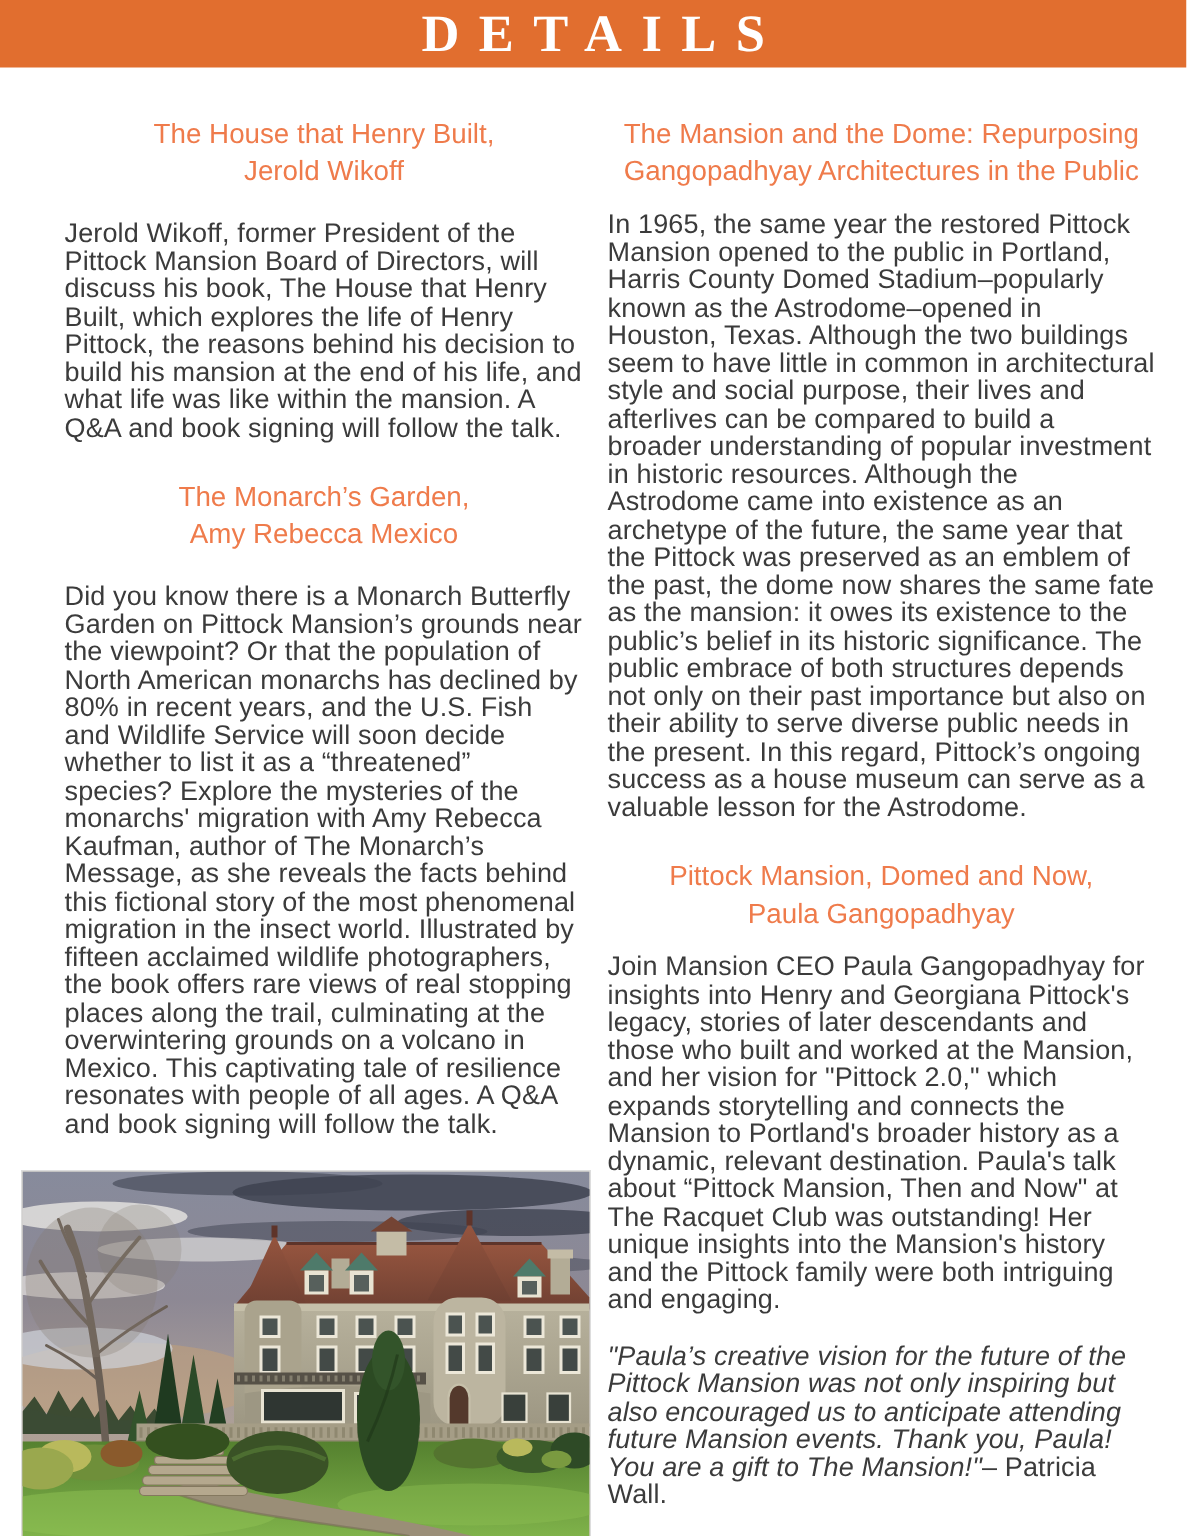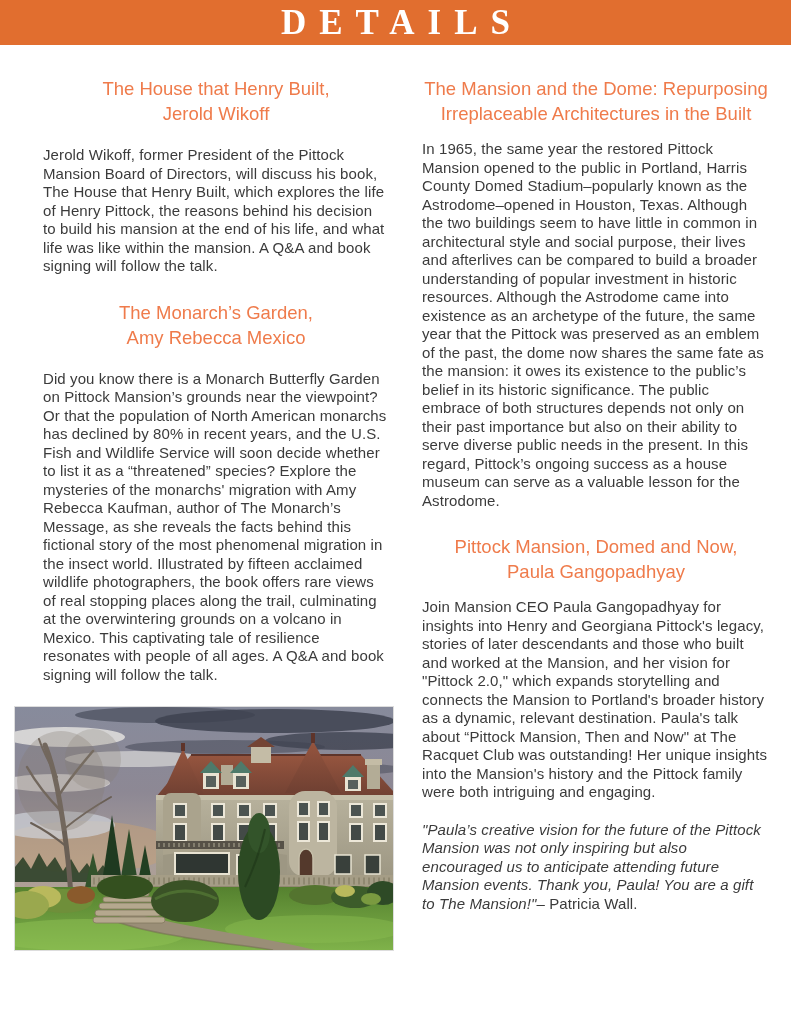--- a/index.html
+++ b/index.html
@@ -14,32 +14,32 @@
     overflow:hidden;
   }
   .band{
     height:45px;background:var(--band);
     display:flex;align-items:center;justify-content:center;
   }
   .band h1{
     margin:0 0 0 13px;color:#fff;font-family:"Liberation Serif",serif;
     font-size:35px;font-weight:600;letter-spacing:13px;line-height:1;
   }
-  .content{display:flex;gap:17px;padding:31px 21px 0 43px;}
+  .content{display:flex;padding:31px 21px 0 43px;}
   .col-left{flex:0 0 346px;width:346px;}
   .col-right{flex:1;min-width:0;margin-left:16px;}
   .heading{
     color:var(--accent);font-size:18.5px;line-height:25px;font-weight:400;
     text-align:center;margin:0 0 20px;
   }
   .heading span{display:block;}
   .heading.mt{margin-top:24px;}
   .heading.tight{margin-bottom:14px;}
   .body-text{
-    font-size:15px;line-height:18.5px;margin:0;letter-spacing:0.1px;
+    font-size:18px;line-height:18.5px;margin:0;letter-spacing:0.1px;
     text-align:left;
   }
   .quote{margin-top:19px;}
   .quote .q-italic{font-style:italic;}
   .photo{
     margin:22px 0 0 -29px;width:380px;height:245px;
     border:1px solid var(--photo-border);background:#cfcac0;
   }
   .photo svg{display:block;width:378px;height:243px;}
 </style>
@@ -239,21 +239,21 @@
           <ellipse cx="330" cy="184" rx="10" ry="6" fill="#b9b95c"></ellipse>
           <ellipse cx="368" cy="186" rx="16" ry="12" fill="#2e4a26"></ellipse>
           <ellipse cx="356" cy="192" rx="10" ry="6" fill="#7a9a40"></ellipse>
         </svg>
       </figure>
     </section>
 
     <section class="col-right">
       <h2 class="heading tight">
         <span>The Mansion and the Dome: Repurposing</span>
-        <span>Irreplaceable Architectures in the Built</span>
+        <span>Gangopadhyay Architectures in the Public</span>
       </h2>
       <p class="body-text">In 1965, the same year the restored Pittock Mansion opened to the public in Portland, Harris County Domed Stadium–popularly known as the Astrodome–opened in Houston, Texas. Although the two buildings seem to have little in common in architectural style and social purpose, their lives and afterlives can be compared to build a broader understanding of popular investment in historic resources. Although the Astrodome came into existence as an archetype of the future, the same year that the Pittock was preserved as an emblem of the past, the dome now shares the same fate as the mansion: it owes its existence to the public’s belief in its historic significance. The public embrace of both structures depends not only on their past importance but also on their ability to serve diverse public needs in the present. In this regard, Pittock’s ongoing success as a house museum can serve as a valuable lesson for the Astrodome.</p>
 
       <h2 class="heading mt tight">
         <span>Pittock Mansion, Domed and Now,</span>
         <span>Paula Gangopadhyay</span>
       </h2>
       <p class="body-text">Join Mansion CEO Paula Gangopadhyay for insights into Henry and Georgiana Pittock's legacy, stories of later descendants and those who built and worked at the Mansion, and her vision for "Pittock 2.0," which expands storytelling and connects the Mansion to Portland's broader history as a dynamic, relevant destination. Paula's talk about “Pittock Mansion, Then and Now" at The Racquet Club was outstanding! Her unique insights into the Mansion's history and the Pittock family were both intriguing and engaging.</p>
 
       <p class="body-text quote"><span class="q-italic">"Paula’s creative vision for the future of the Pittock Mansion was not only inspiring but also encouraged us to anticipate attending future Mansion events. Thank you, Paula! You are a gift to The Mansion!"</span><span>– Patricia Wall.</span></p>

